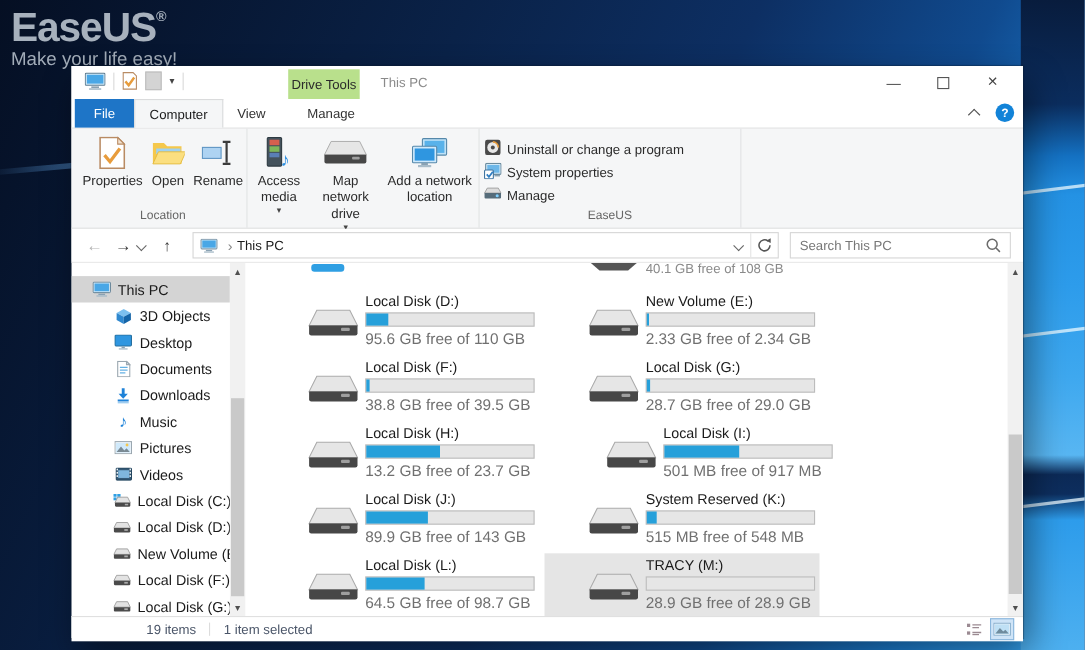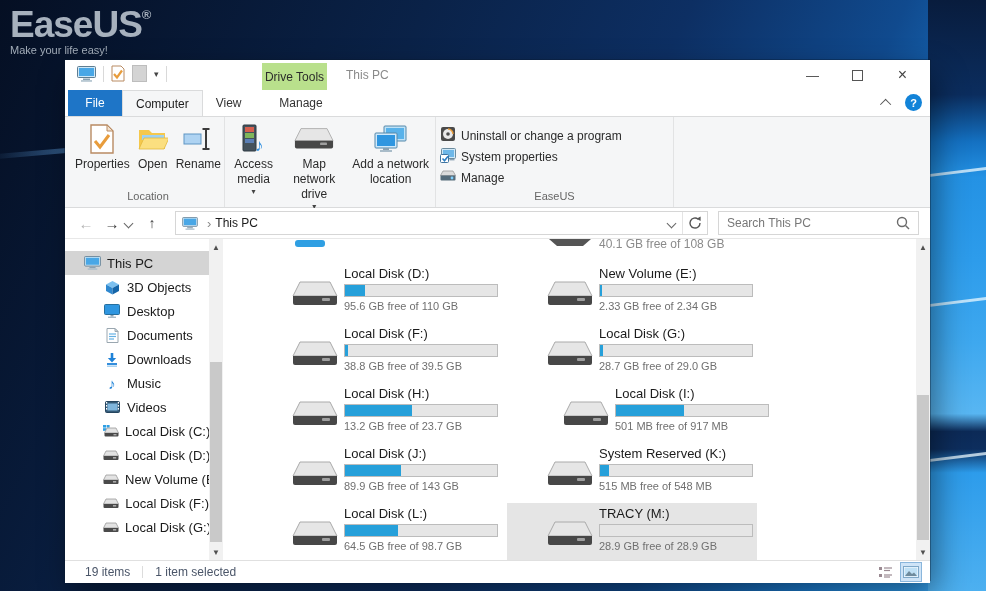--- a/index.html
+++ b/index.html
@@ -11,21 +11,21 @@
     background:linear-gradient(115deg,#050f23 0%,#0a2248 34%,#0d2f63 55%,#104a8e 72%,#1c7ed2 86%,#2f9ae8 94%,#45acf0 100%);}
   .beam{position:absolute;pointer-events:none;}
   .beam-l{left:-12px;top:150px;width:110px;height:5px;transform:rotate(-5deg);
     background:linear-gradient(90deg,rgba(110,185,255,0),rgba(110,185,255,.55));}
   .wall-right{position:absolute;right:0;top:0;width:58px;height:591px;
     background:linear-gradient(180deg,#081c3d 0%,#0b2d5e 16%,#1471c2 24%,#2492e4 30%,#2d9ceb 44%,#3ea8ef 58%,#58b6f2 70%,#0c2a57 73%,#0d2e5e 76%,#2d9ceb 80%,#4db0f0 100%);}
   .wall-right .seam{position:absolute;left:-6px;width:80px;height:3px;background:rgba(235,248,255,.75);transform:rotate(-7deg);}
   .logo{position:absolute;left:10px;top:6px;color:#a7b1bd;}
   .logo .name{font-size:37px;font-weight:bold;letter-spacing:-1px;line-height:1;}
   .logo .reg{font-size:13px;vertical-align:18px;font-weight:bold;}
-  .logo .tag{font-size:11px;margin-top:1px;color:#a2acb8;}
+  .logo .tag{font-size:17px;margin-top:1px;color:#a2acb8;}
   
   .win{position:absolute;left:65px;top:60px;width:865px;height:520px;background:#fff;
        box-shadow:0 0 0 1px rgba(10,25,45,.35), 6px 14px 30px rgba(0,0,0,.45);font-size:12px;color:#222;}
   
   .titlebar{position:relative;height:30px;background:#fff;}
   .qat{position:absolute;left:12px;top:5px;display:flex;align-items:center;gap:7px;}
   .qat .vsep{width:1px;height:16px;background:#d9d9d9;}
   .qat-btn{display:flex;align-items:center;justify-content:center;cursor:default;}
   .qat-gray{width:13px;height:15px;background:#d4d4d4;border:1px solid #bdbdbd;}
   .qat-drop{font-size:9px;color:#444;}
@@ -83,33 +83,33 @@
   .search-ico{margin-right:8px;display:flex;}
   
   .bodyarea{position:relative;height:321px;display:flex;border-top:1px solid #e8e8e8;}
   .sidebar{width:144px;padding-top:12px;overflow:hidden;}
   .side-item{height:24px;display:flex;align-items:center;font-size:13px;color:#1a1a1a;white-space:nowrap;}
   .side-item .sic{width:18px;display:flex;justify-content:center;margin-right:6px;}
   .side-item.sel{background:#d4d4d4;}
   .scrollbar{width:14px;background:#f1f1f1;position:relative;}
   .sb-arrow{position:absolute;left:0;width:14px;height:16px;display:flex;align-items:center;justify-content:center;color:#505050;font-size:8px;}
   .sb-thumb{position:absolute;left:1px;width:12px;background:#c9c9c9;}
-  .content{position:relative;flex:1;overflow:hidden;margin-left:12px;}
+  .content{position:relative;flex:1;overflow:hidden;}
   .tile{position:absolute;width:250px;height:60px;}
   .tile.selected{background:#e5e5e5;}
   .tile .tic{position:absolute;left:40px;top:16px;}
   .tile .tname{position:absolute;left:92px;top:3px;font-size:13px;color:#1b1b1b;}
   .tile .tbar{position:absolute;left:92px;top:21px;width:152px;height:11px;border:1px solid #bcbcbc;background:#e6e6e6;}
   .tile .tfill{height:100%;background:#26a0da;}
-  .tile .tcap{position:absolute;left:92px;top:37px;font-size:11px;color:#707070;}
+  .tile .tcap{position:absolute;left:92px;top:37px;font-size:14px;color:#707070;}
   .partial-blue{position:absolute;left:60px;top:1px;width:30px;height:7px;border-radius:3px;background:#2f9fe3;}
   .partial-drive{position:absolute;left:312px;top:0px;width:46px;height:8px;}
   .partial-cap{position:absolute;left:364px;top:-2px;font-size:12px;color:#8a8a8a;}
   
-  .statusbar{position:relative;height:22px;border-top:1px solid #e0e0e0;display:flex;align-items:center;background:#fff;}
+  .statusbar{position:relative;height:22px;border-top:1px solid #e0e0e0;display:flex;align-items:center;background:#fff;padding-left:48px;}
   .st-text{color:#4a5568;font-size:12px;margin-left:20px;}
   .st-sep{width:1px;height:12px;background:#dcdcdc;margin:0 12px;}
   .st-views{position:absolute;right:8px;display:flex;align-items:center;gap:4px;}
   .view-btn{width:20px;height:18px;display:flex;align-items:center;justify-content:center;}
   .view-btn.active{background:#cfe4f7;border:1px solid #8ab6dc;}
 </style>
 </head>
 <body>
 
 <div class="desktop"></div>
@@ -388,20 +388,31 @@
               <path d="M2,14.2 h10" stroke="#9fcdf0" stroke-width="1.4"></path>
             </svg>
           </span>
           <span>Downloads</span>
         </div>
         <div class="side-item" style="padding-left: 38px;">
           <span class="sic">
             <span style="color:#1e82d8;font-size:15px;line-height:1;">♪</span>
           </span>
           <span>Music</span>
+        </div>
+        <div class="side-item" style="padding-left: 38px;">
+          <span class="sic">
+            <svg width="16" height="12" viewBox="0 0 16 12">
+              <rect x="0.5" y="0.5" width="15" height="11" fill="#fff" stroke="#9aa7b0"></rect>
+              <rect x="1.5" y="1.5" width="13" height="9" fill="#cfe9fb"></rect>
+              <polygon points="2,10 6,5 9,8.5 11,6.5 14,10" fill="#7a8a94"></polygon>
+              <circle cx="11.5" cy="3.5" r="1.3" fill="#f4c64d"></circle>
+            </svg>
+          </span>
+          <span>Pictures</span>
         </div>
         <div class="side-item" style="padding-left: 38px;">
           <span class="sic">
             <svg width="15" height="12" viewBox="0 0 15 12">
               <rect x="0.5" y="0.5" width="14" height="11" rx="1" fill="#355a77" stroke="#24455e"></rect>
               <rect x="2.5" y="2.5" width="10" height="7" fill="#7fb6dd"></rect>
               <g fill="#fff">
                 <rect x="1" y="1" width="1.2" height="1.6"></rect>
                 <rect x="1" y="4" width="1.2" height="1.6"></rect>
                 <rect x="1" y="7" width="1.2" height="1.6"></rect>

